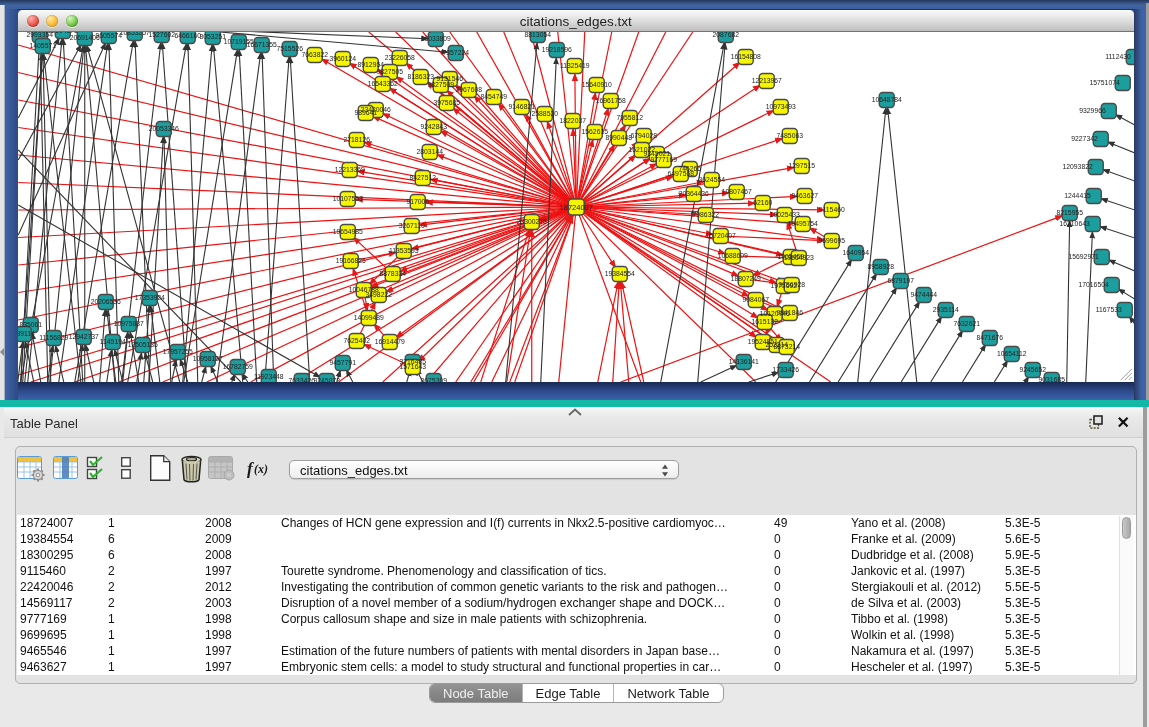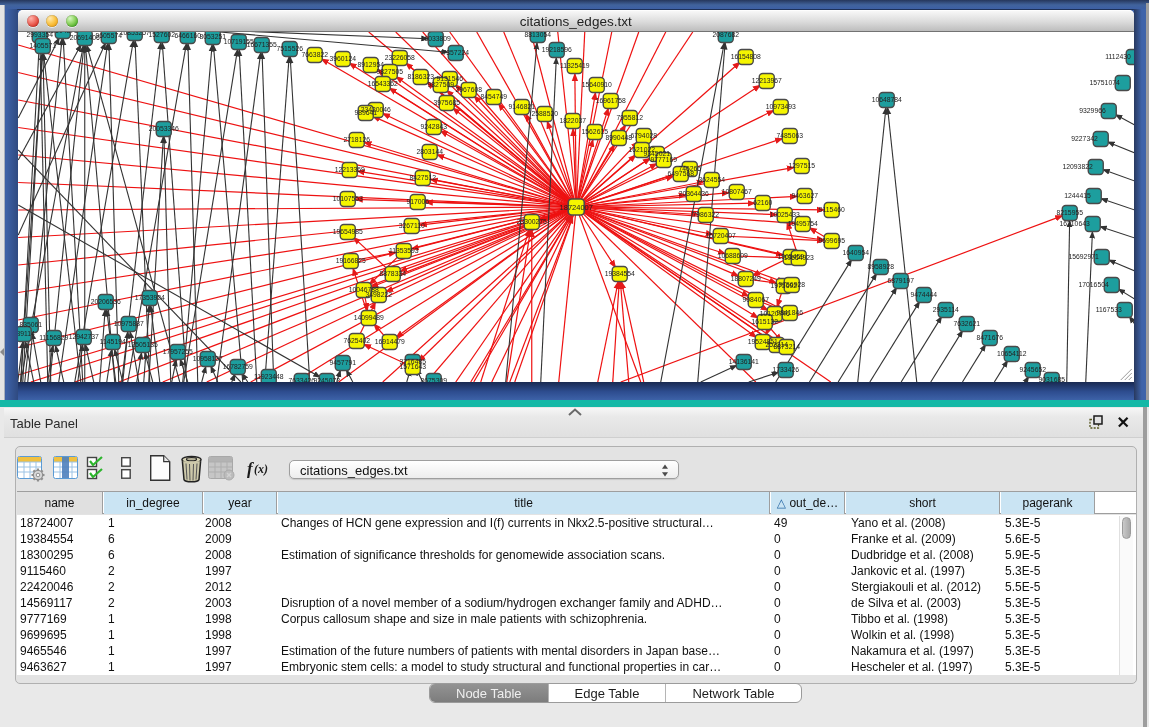--- a/index.html
+++ b/index.html
@@ -34,21 +34,21 @@
 #thead>span{position:absolute;top:0;height:22px;line-height:22px;text-align:center;background:#cae4f3;border-right:1px solid #9e9e9e}
 #tbody{position:absolute;left:1px;top:68px;width:1119px;height:160px;background:#fff;overflow:hidden;font-size:12px;color:#111}
 .tr{position:relative;height:16px;line-height:16px;white-space:nowrap}
 .tr span{position:absolute;overflow:hidden}
 .c0{left:3px;width:85px}.c1{left:91px;width:96px}.c2{left:188px;width:73px}
 .c3{left:264px;width:491px}.c4{left:757px;width:73px}.c5{left:834px;width:153px}
 .c6{left:988px;width:95px}
 #vsb{position:absolute;right:3px;top:69px;width:14px;height:159px;background:#fafafa;border-left:1px solid #e0e0e0}
 #vsb .thumb{position:absolute;left:2px;top:1px;width:9px;height:22px;border-radius:5px;background:linear-gradient(90deg,#c9c9c9,#a8a8a8);border:1px solid #9a9a9a}
 #tabs{position:absolute;left:429px;top:276px;height:20px;display:flex;border:1px solid #9b9b9b;border-radius:6px;overflow:hidden;font-size:13.5px;background:#fff}
-#tabs .seg{height:20px;line-height:19px;padding:0 26px;color:#1c1c1c;font-size:13px}
+#tabs .seg{height:20px;line-height:19px;padding:0 13px;color:#1c1c1c;font-size:13px}
 #tabs .sel{background:linear-gradient(#939393,#7a7a7a);color:#efefef}
 #tabs .seg+.seg{border-left:1px solid #b5b5b5}
 #mem{position:absolute;right:28px;bottom:5px;font-size:11px;color:#222}
 #memdot{position:absolute;right:14px;bottom:3px;width:11px;height:11px;border-radius:50%;background:#35c135;border:1.4px solid #1d431d}
 #rstrip{position:absolute;right:2.5px;top:0;width:3.5px;height:327px;background:#9d9d9d}
 </style></head>
 <body>
 <div id="stage">
   <div id="desktop"></div>
   <div id="topbar"></div>
@@ -678,77 +678,69 @@
             <text x="240" y="20" font-family="Liberation Serif,serif" font-style="italic" font-weight="bold" font-size="12px" fill="#1a1a1a">(x)</text>
           </svg>
         <div id="dropdown">
             <span class="txt">citations_edges.txt</span>
           <svg width="8" height="13" viewBox="0 0 8 13" style="position:absolute;right:9px;top:2.5px">
               <path d="M4 0.5L7 4.8H1z" fill="#4a4a4a"></path>
               <path d="M4 12.5L1 8.2h6z" fill="#4a4a4a"></path>
             </svg>
         </div>
       </div>
-      <div id="thead">
-        <span style="left:0;width:86px;background:#e0e0e0">name</span>
-        <span style="left:87px;width:99px">in_degree</span>
-        <span style="left:187px;width:73px">year</span>
-        <span style="left:261px;width:492px">title</span>
-        <span style="left:754px;width:74px"><span style="color:#2d6da8">△</span> out_de…</span>
-        <span style="left:829px;width:154px">short</span>
-        <span style="left:984px;width:94px">pagerank</span>
-      </div>
       <div id="tbody">
           <div class="tr">
             <span class="c0">18724007</span>
             <span class="c1">1</span>
             <span class="c2">2008</span>
-            <span class="c3">Changes of HCN gene expression and I(f) currents in Nkx2.5-positive structural…</span>
+            <span class="c3">Changes of HCN gene expression and I(f) currents in Nkx2.5-positive cardiomyoc…</span>
             <span class="c4">49</span>
             <span class="c5">Yano et al. (2008)</span>
             <span class="c6">5.3E-5</span>
           </div>
           <div class="tr">
             <span class="c0">19384554</span>
             <span class="c1">6</span>
             <span class="c2">2009</span>
             <span class="c4">0</span>
             <span class="c5">Franke et al. (2009)</span>
             <span class="c6">5.6E-5</span>
           </div>
           <div class="tr">
             <span class="c0">18300295</span>
             <span class="c1">6</span>
             <span class="c2">2008</span>
-            <span class="c3">Estimation of significance thresholds for genomewide association scans.</span>
             <span class="c4">0</span>
             <span class="c5">Dudbridge et al. (2008)</span>
             <span class="c6">5.9E-5</span>
           </div>
           <div class="tr">
             <span class="c0">9115460</span>
             <span class="c1">2</span>
             <span class="c2">1997</span>
+            <span class="c3">Tourette syndrome. Phenomenology and classification of tics.</span>
             <span class="c4">0</span>
             <span class="c5">Jankovic et al. (1997)</span>
             <span class="c6">5.3E-5</span>
           </div>
           <div class="tr">
             <span class="c0">22420046</span>
             <span class="c1">2</span>
             <span class="c2">2012</span>
+            <span class="c3">Investigating the contribution of common genetic variants to the risk and pathogen…</span>
             <span class="c4">0</span>
             <span class="c5">Stergiakouli et al. (2012)</span>
             <span class="c6">5.5E-5</span>
           </div>
           <div class="tr">
             <span class="c0">14569117</span>
             <span class="c1">2</span>
             <span class="c2">2003</span>
-            <span class="c3">Disruption of a novel member of a sodium/hydrogen exchanger family and ADHD…</span>
+            <span class="c3">Disruption of a novel member of a sodium/hydrogen exchanger shape and DOCK…</span>
             <span class="c4">0</span>
             <span class="c5">de Silva et al. (2003)</span>
             <span class="c6">5.3E-5</span>
           </div>
           <div class="tr">
             <span class="c0">9777169</span>
             <span class="c1">1</span>
             <span class="c2">1998</span>
             <span class="c3">Corpus callosum shape and size in male patients with schizophrenia.</span>
             <span class="c4">0</span>

